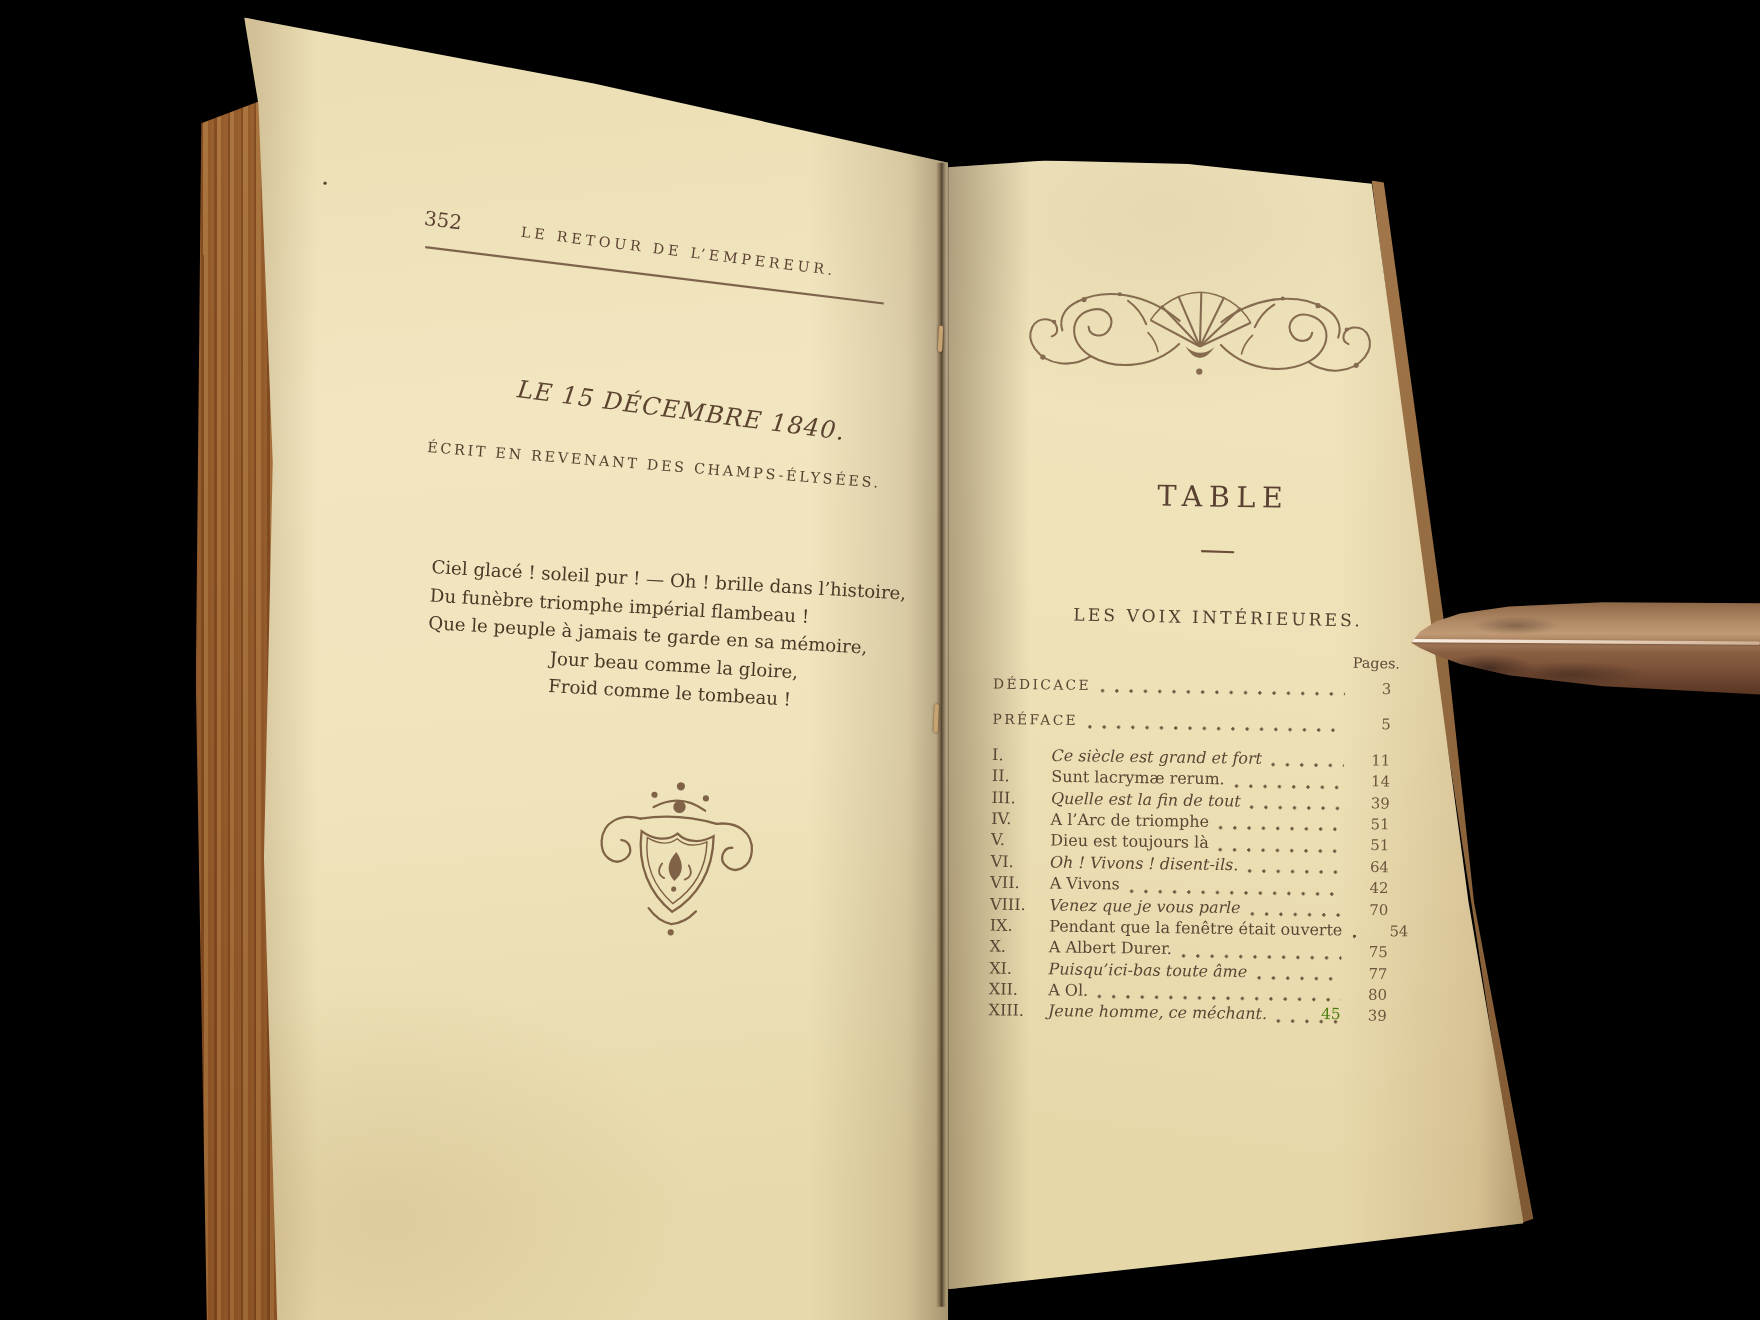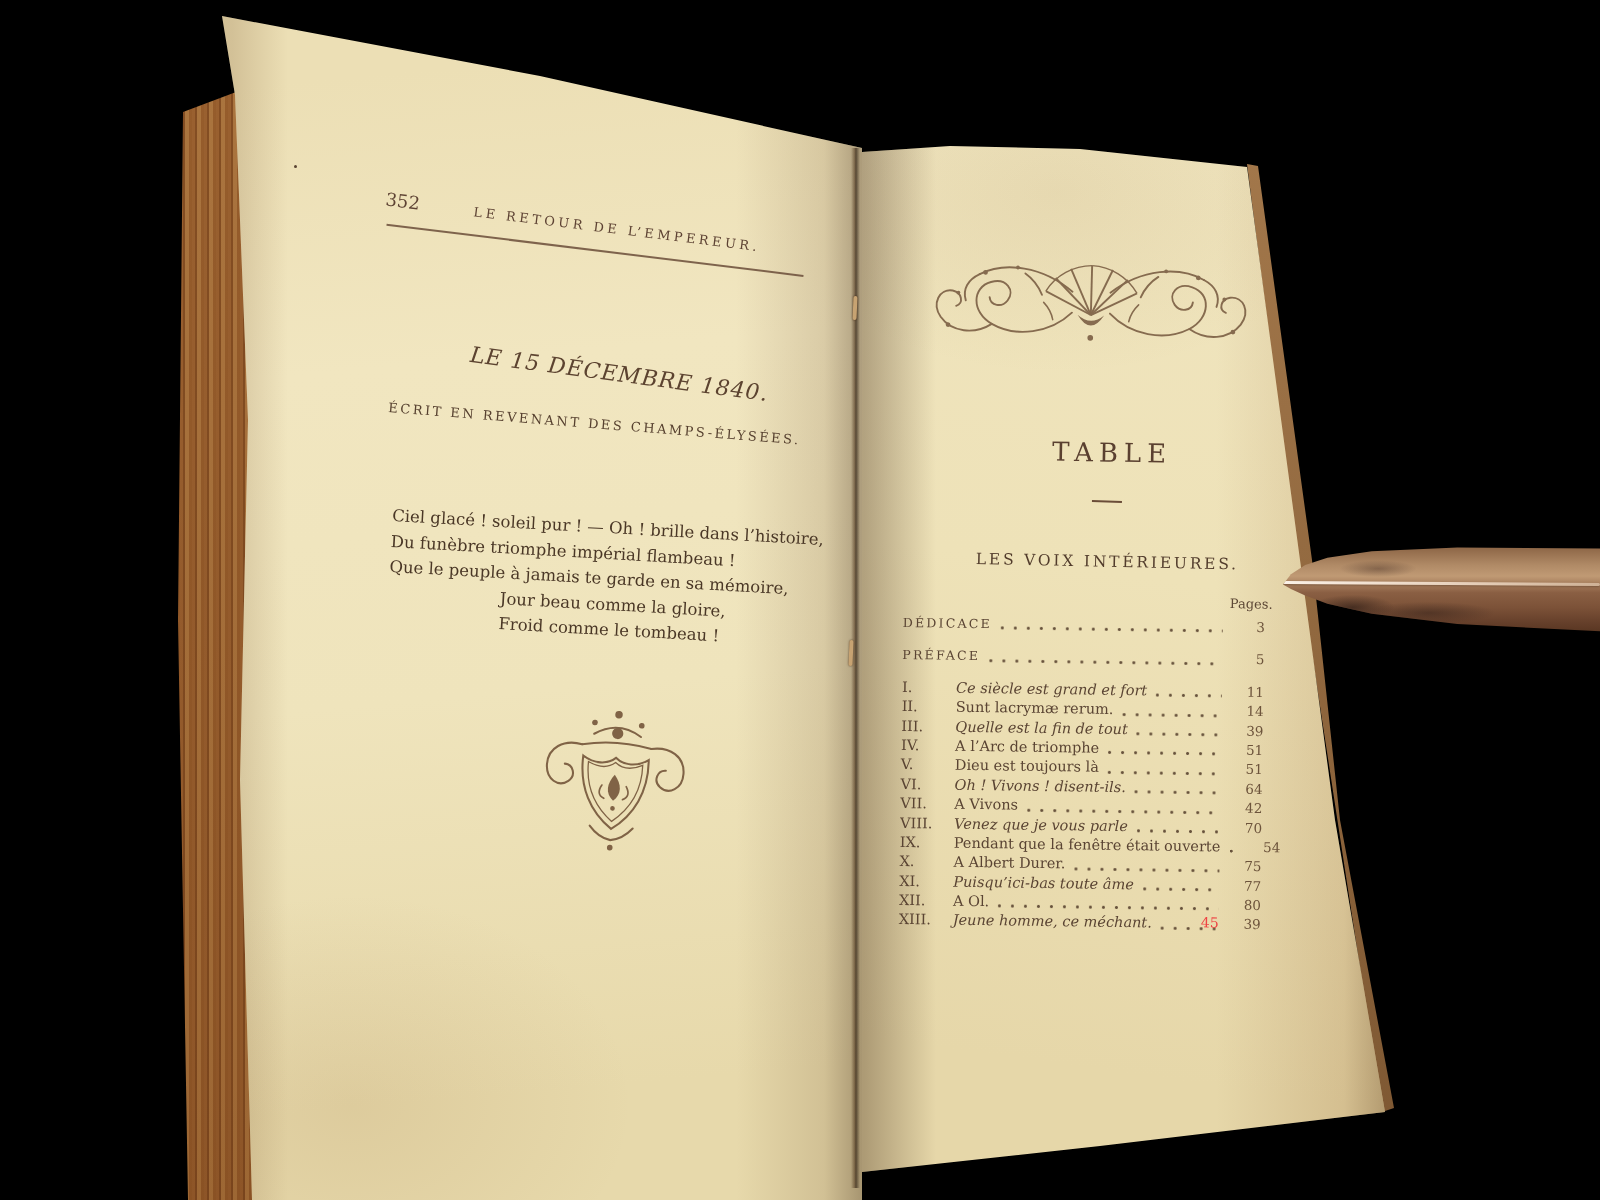--- a/index.html
+++ b/index.html
@@ -67,21 +67,21 @@
   .blk-toc{left:903px;top:614px;width:362px;transform:rotate(0.8deg);color:#5a4433;}
   .toc-row{display:flex;align-items:baseline;height:19.4px;font-size:14.5px;white-space:nowrap;}
   .toc-row.head{margin-bottom:13px;}
   .toc-row.head .toc-title{font-size:12.5px;letter-spacing:2.2px;}
   .toc-num{width:54px;flex:none;}
   .toc-title.it{font-style:italic;}
   .toc-dots{flex:1;min-width:10px;align-self:flex-end;height:5px;margin:0 8px 4px 8px;
     background-image:radial-gradient(circle at 2.5px 2.5px,rgba(90,68,48,0.9) 1.2px,rgba(0,0,0,0) 1.7px);
     background-size:13px 5px;background-repeat:repeat-x;}
   .toc-page{width:34px;flex:none;text-align:right;font-size:13.5px;color:#6d543c;}
-  .blk-signature{left:1185px;top:914px;width:50px;text-align:center;font-size:14px;color:#ef4444;transform:rotate(1deg);}
+  .blk-signature{left:1185px;top:914px;width:50px;text-align:center;font-size:14px;color:#4d7c0f;transform:rotate(1deg);}
 
   
   .pointer{position:absolute;left:1283px;top:543px;width:317px;height:92px;z-index:9;
     clip-path:polygon(0% 45%,2.5% 34%,7% 24%,14% 16%,28% 9%,55% 5%,100% 6%,100% 96%,55% 88%,28% 77%,14% 66%,7% 57%,2.5% 50%);
     background:
       radial-gradient(ellipse 60px 18px at 22% 70%,rgba(35,22,18,0.6),rgba(0,0,0,0) 70%),
       radial-gradient(ellipse 95px 16px at 46% 76%,rgba(50,32,25,0.5),rgba(0,0,0,0) 70%),
       radial-gradient(ellipse 55px 12px at 30% 28%,rgba(60,38,30,0.4),rgba(0,0,0,0) 70%),
       linear-gradient(180deg,#8f6848 6%,#b08a66 24%,#c09a74 36%,#8a5f43 54%,#7c5238 70%,#66402b 86%,#55331f 100%);}
   .pointer-highlight{position:absolute;left:0;top:42%;width:100%;height:3px;border-radius:2px;

